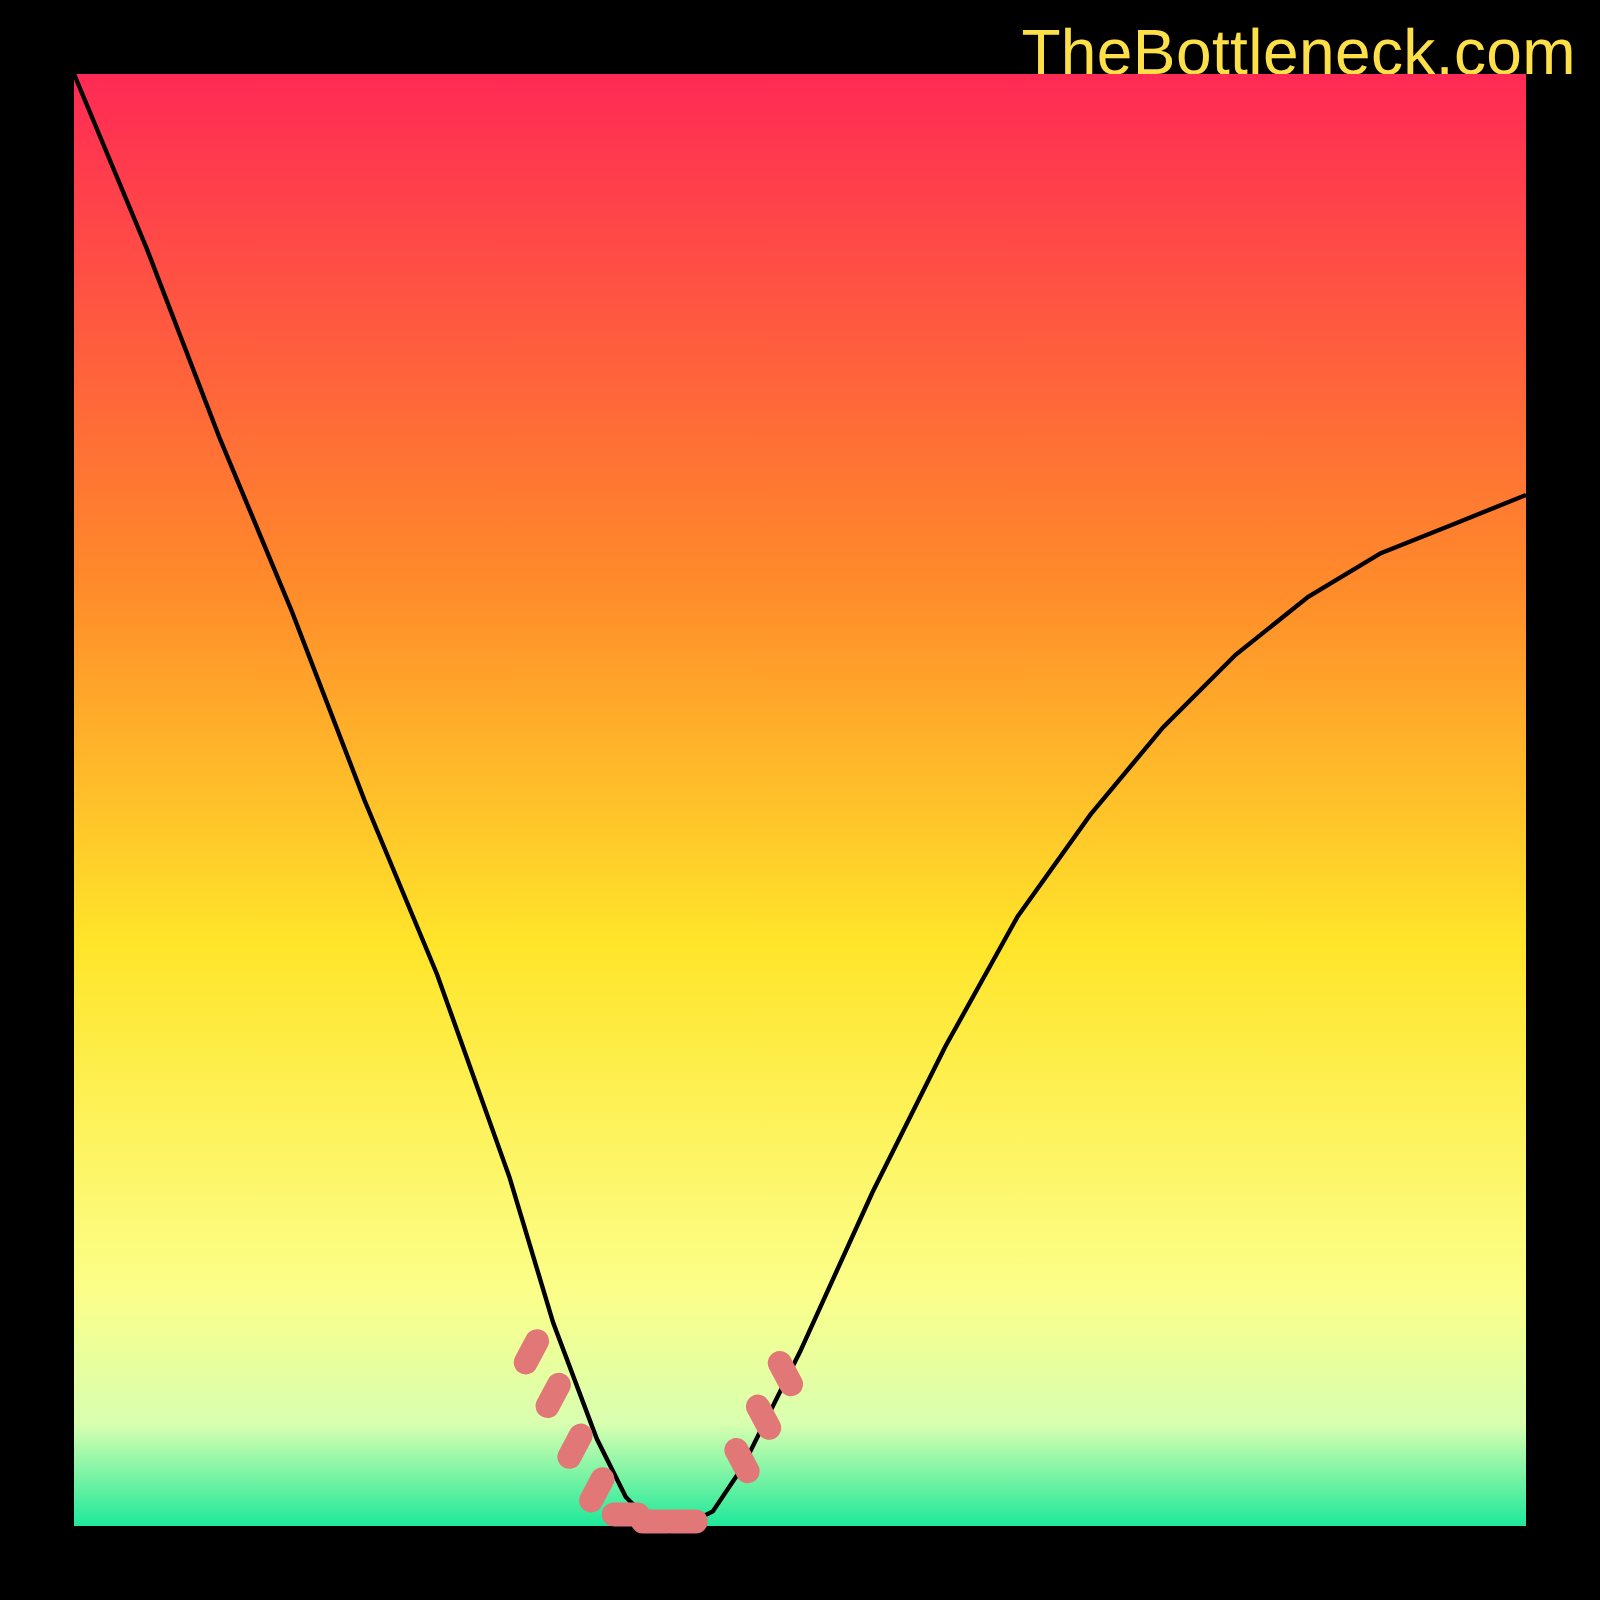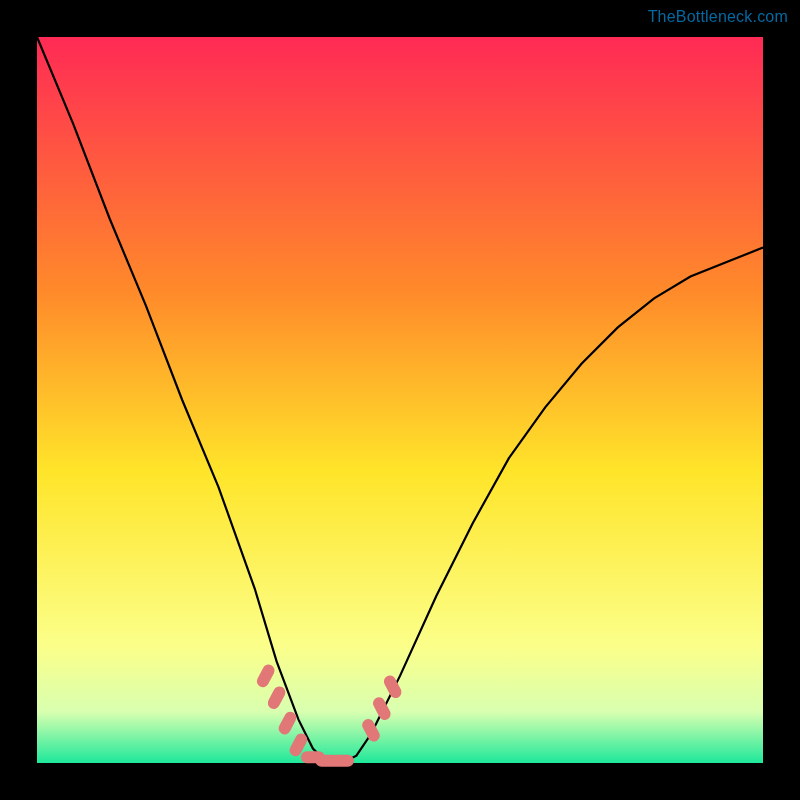--- a/index.html
+++ b/index.html
@@ -16,22 +16,22 @@
     left: 0;
     top: 0;
     width: 800px;
     height: 800px;
     background: #000;
   }
   .watermark {
     position: absolute;
     top: 8px;
     right: 12px;
-    color: #0369a1;
-    font-size: 16px;
+    color: #fde047;
+    font-size: 32px;
     font-weight: 400;
     letter-spacing: 0.2px;
   }
   svg {
     position: absolute;
     left: 0;
     top: 0;
   }
 </style>
 </head>

